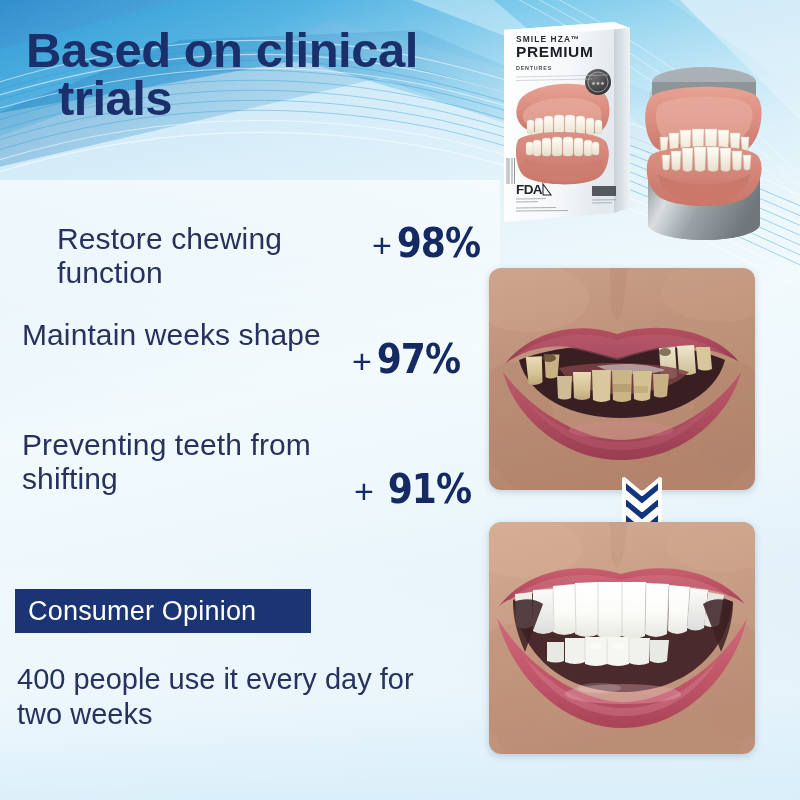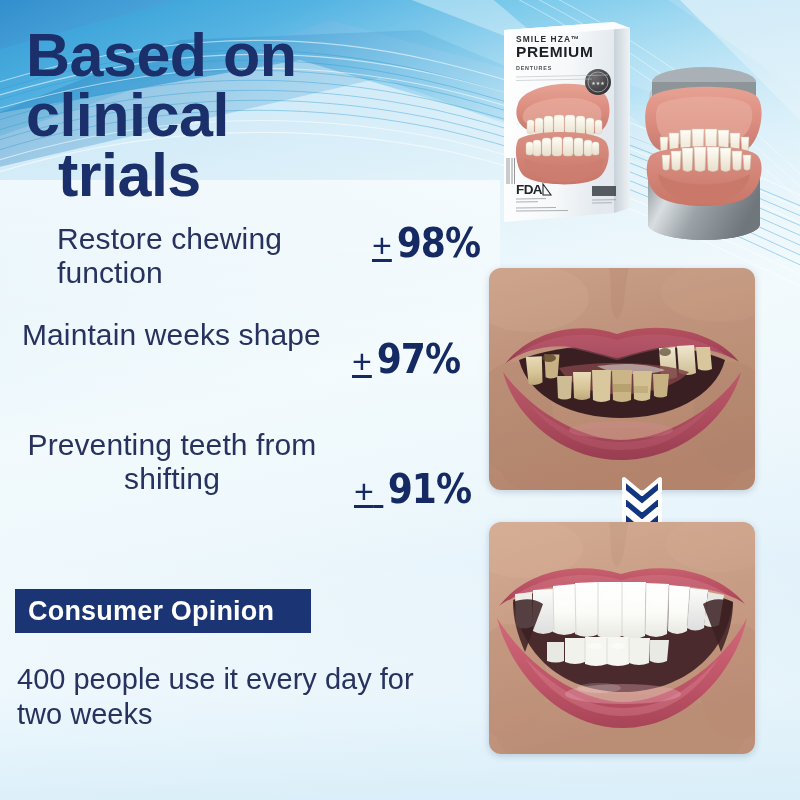--- a/index.html
+++ b/index.html
@@ -27,21 +27,21 @@
   }
 
   
   .waves { position:absolute; inset:0; pointer-events:none; }
 
   
   .headline {
     position:absolute;
     left:26px; top:26px;
     width:470px;
-    font-size:61px;
+    font-size:49px;
     line-height:0.98;
     font-weight:700;
     letter-spacing:-0.5px;
     color:#1b2f6b;
   }
   .headline .l2 { display:block;margin-left:32px; }
 
   
   .benefits { position:absolute; left:22px; top:222px; width:450px; }
   .brow {
@@ -57,50 +57,49 @@
     color:#27325f;
     font-weight:400;
     letter-spacing:0.1px;
   }
   .brow .bpct {
     position:absolute;
     color:#152a63;
     white-space:nowrap;
     font-size:34px;
     font-weight:400;
-    text-decoration:underline;
   }
   .brow .bpct b {
     font-size:40px;
     font-weight:900;
     letter-spacing:-1px;
     font-family:"DejaVu Sans", sans-serif;
     transform:scaleX(0.9);
     display:inline-block;
   }
   #brow-0 { height:96px;margin-left:35px; }
   #brow-0 .bpct { left:315px; top:-2px; }
   #brow-1 { height:110px; }
   #brow-1 .bpct { left:330px; top:18px;text-align:center; }
-  #brow-2 { height:80px;text-align:center; }
+  #brow-2 { height:80px; }
   #brow-2 .bpct { left:332px; top:38px; }
 
   
   .co-banner {
     position:absolute;
     left:15px; top:589px;
     width:296px; height:44px;
     background:#1b3473;
     display:flex; align-items:center;
     padding-left:13px;
   }
   .co-banner span {
     color:#ffffff;
     font-size:27px;
-    font-weight:700;
+    font-weight:400;
     letter-spacing:0.2px;
   }
   .co-sub {
     position:absolute;
     left:17px; top:662px;
     width:430px;
     font-size:29px;
     line-height:1.2;
     color:#27325f;
     font-weight:400;

